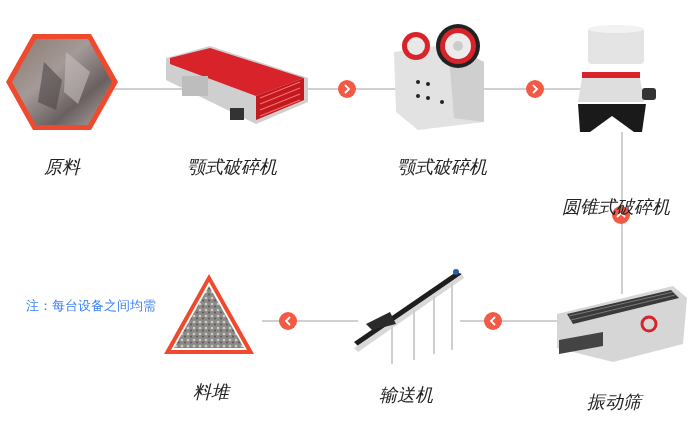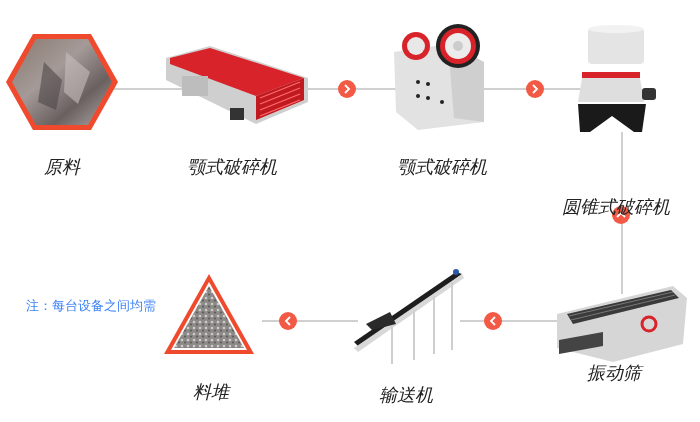--- a/index.html
+++ b/index.html
@@ -135,19 +135,19 @@
   </defs>
   <polygon points="47,2 92,82 2,82" fill="#f04a2e"></polygon>
   <polygon points="47,10 85,78 9,78" fill="#fff"></polygon>
   <polygon points="47,14 82,76 12,76" fill="url(#gravel)"></polygon>
 </svg>
 
 <div class="label" style="left:62px; top:155px;">原料</div>
 <div class="label" style="left:232px; top:155px;">颚式破碎机</div>
 <div class="label" style="left:442px; top:155px;">颚式破碎机</div>
 <div class="label" style="left:616px; top:155px;margin-top:40px;">圆锥式破碎机</div>
-<div class="label" style="left:614px; top:361px;">振动筛</div>
+<div class="label" style="left:614px; top:390px;">振动筛</div>
 <div class="label" style="left:406px; top:383px;">输送机</div>
 <div class="label" style="left:211px; top:380px;">料堆</div>
 
 <div class="note" style="left:18px; top:295px; width:146px;">
   <div>注：每台设备之间均需</div>
 </div>
 
 </body></html>

